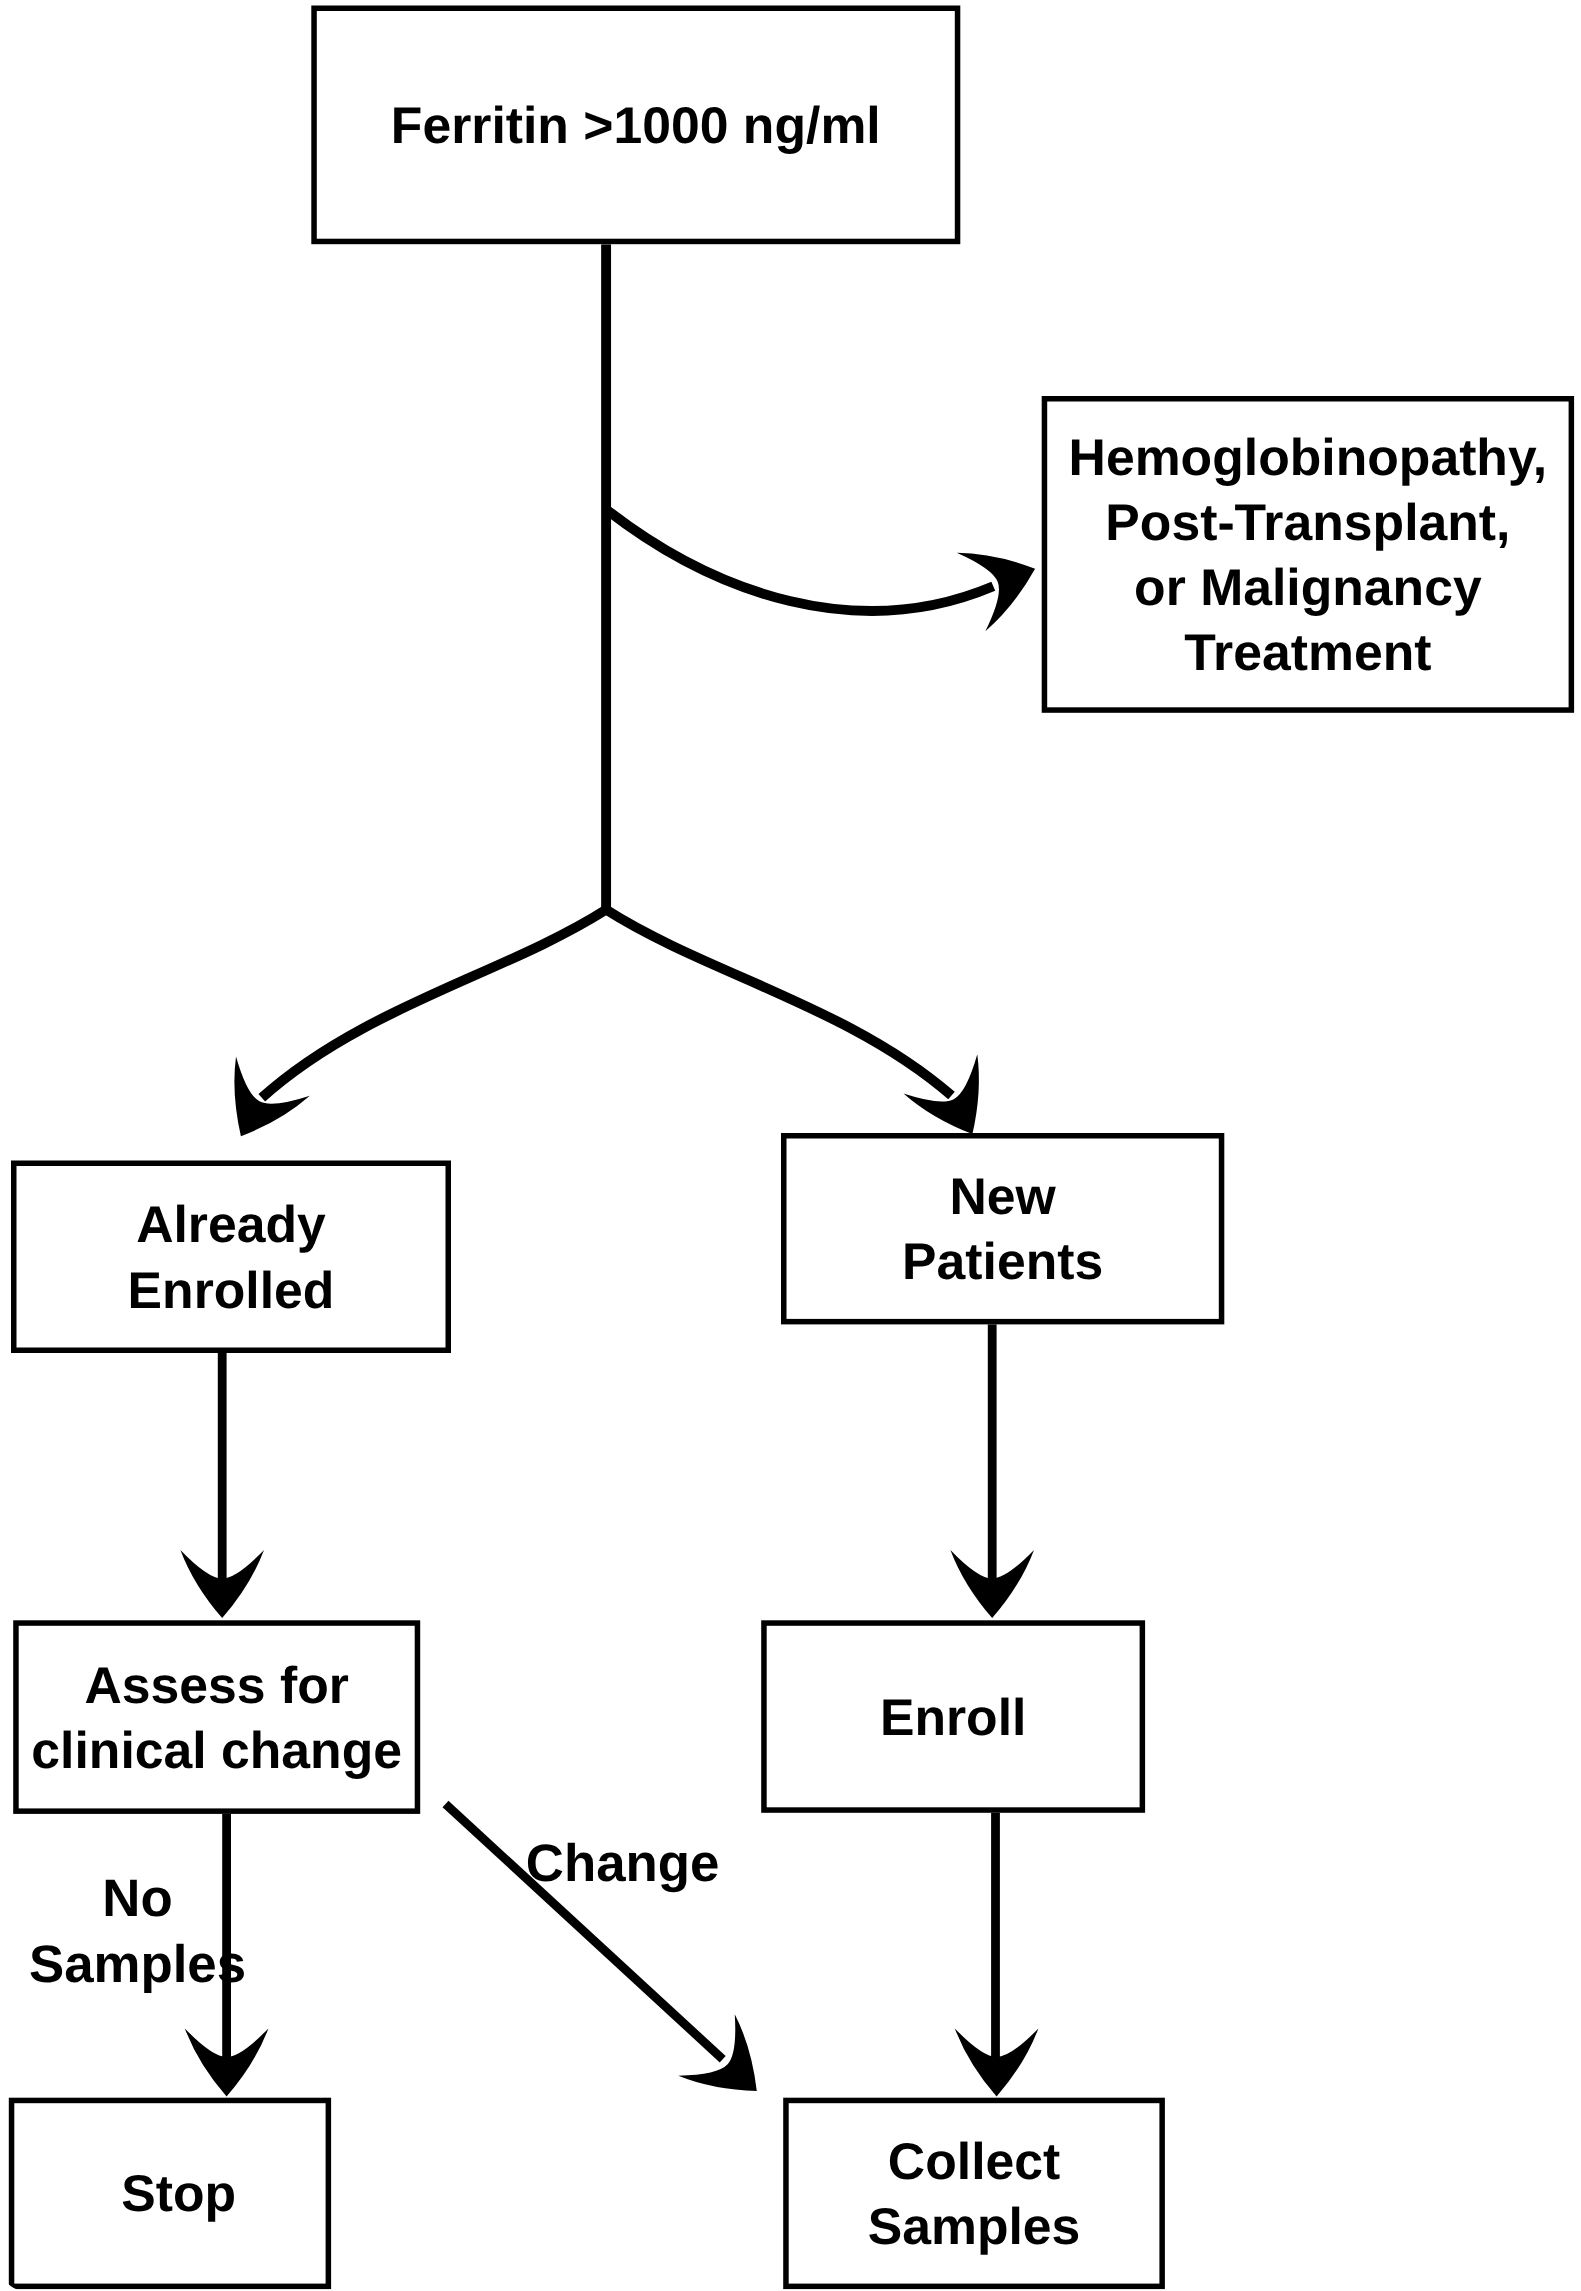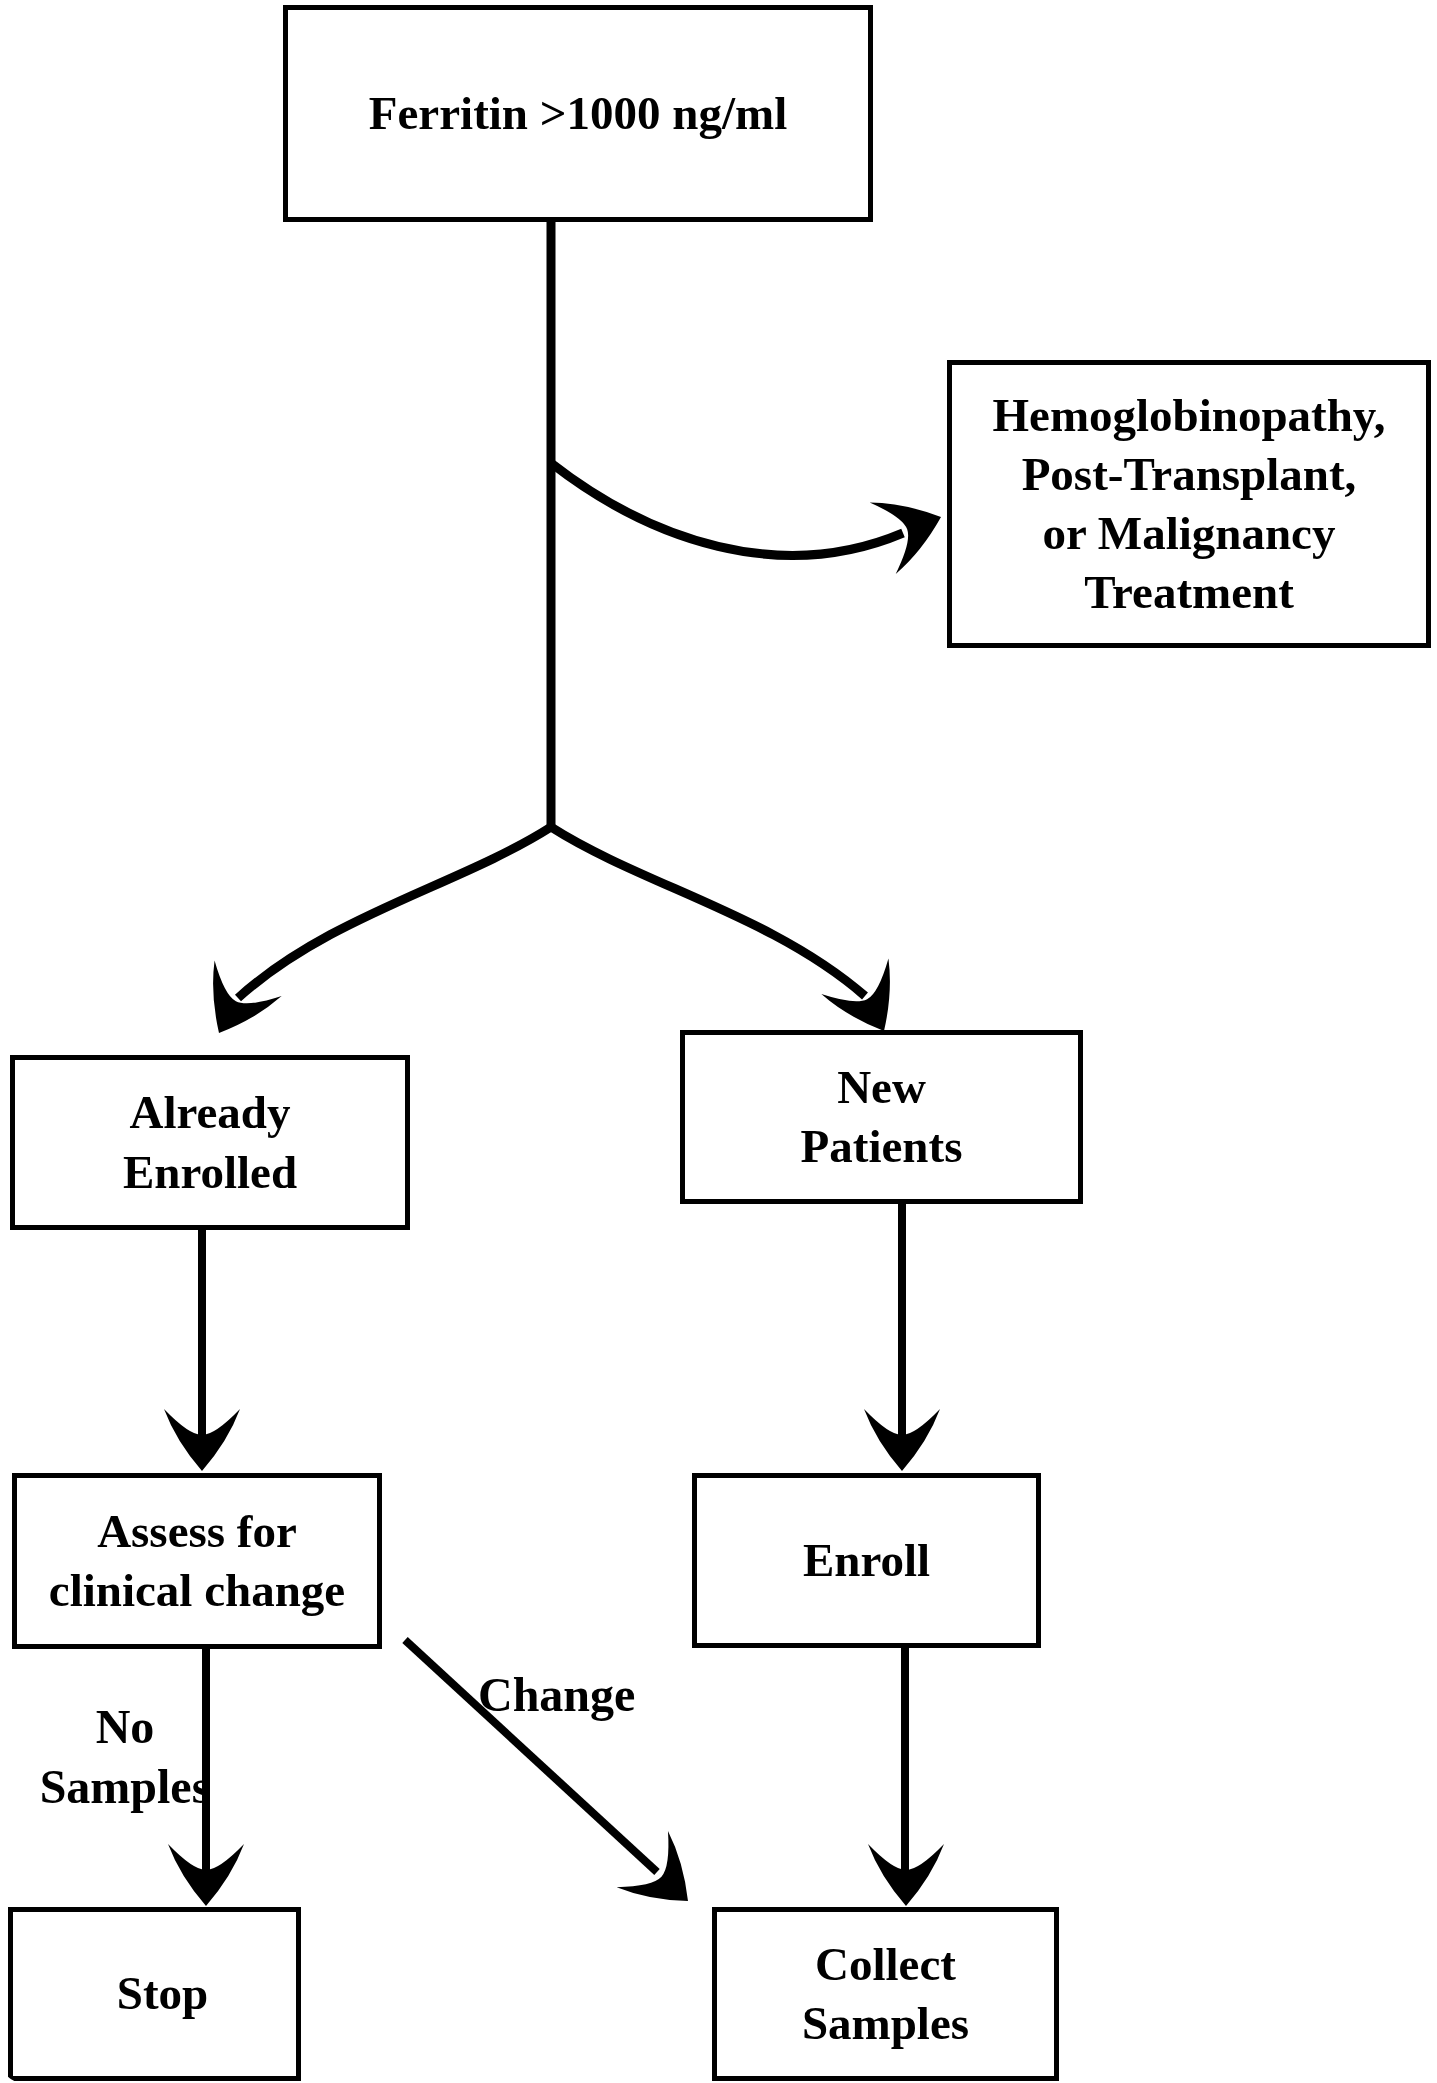--- a/index.html
+++ b/index.html
@@ -1,21 +1,21 @@
 <!DOCTYPE html>
 <html><head>
 <meta charset="utf-8">
 <style>
   html, body { margin: 0; padding: 0; background: #ffffff; }
   #stage {
     position: relative;
     width: 1437px;
     height: 2083px;
     background: #ffffff;
-    font-family: Liberation Serif, serif;
+    font-family: Liberation Sans, sans-serif;
     overflow: hidden;
     border-radius: 24px;
   }
   #connectors {
     position: absolute;
     left: 0; top: 0;
     width: 1437px; height: 2083px;
   }
   .edge { stroke: #000000; fill: none; }
   .edge.thick { stroke-width: 9px; }
@@ -42,21 +42,21 @@
     font-size: 48px;
     line-height: 1.26;
     color: #000000;
     text-align: center;
     white-space: pre-line;
   }
   
   #node-ferritin        { left: 283px;  top: 5px;    width: 590px; height: 217px; }
   #node-exclusion       { left: 947px;  top: 360px;  width: 484px; height: 288px; }
   #node-already-enrolled{ left: 10px;   top: 1038px; width: 400px; height: 175px; margin-top: 17px; }
-  #node-new-patients    { left: 680px;  top: 1030px; width: 403px; height: 174px; }
+  #node-new-patients    { left: 710px;  top: 1030px; width: 403px; height: 174px; }
   #node-assess          { left: 12px;    top: 1473px; width: 370px; height: 176px; }
   #node-enroll          { left: 692px;  top: 1473px; width: 349px; height: 175px; }
   #node-stop            { left: 8px;    top: 1907px; width: 293px; height: 174px; padding-left: 16px; }
   #node-collect         { left: 692px;  top: 1907px; width: 347px; height: 174px; margin-left: 20px; }
   #label-no-change      { left: 15px;   top: 1697px; width: 220px; }
   #label-change         { left: 478px;  top: 1665px; width: 260px; text-align: left; }
 </style>
 </head>
 <body>
 

